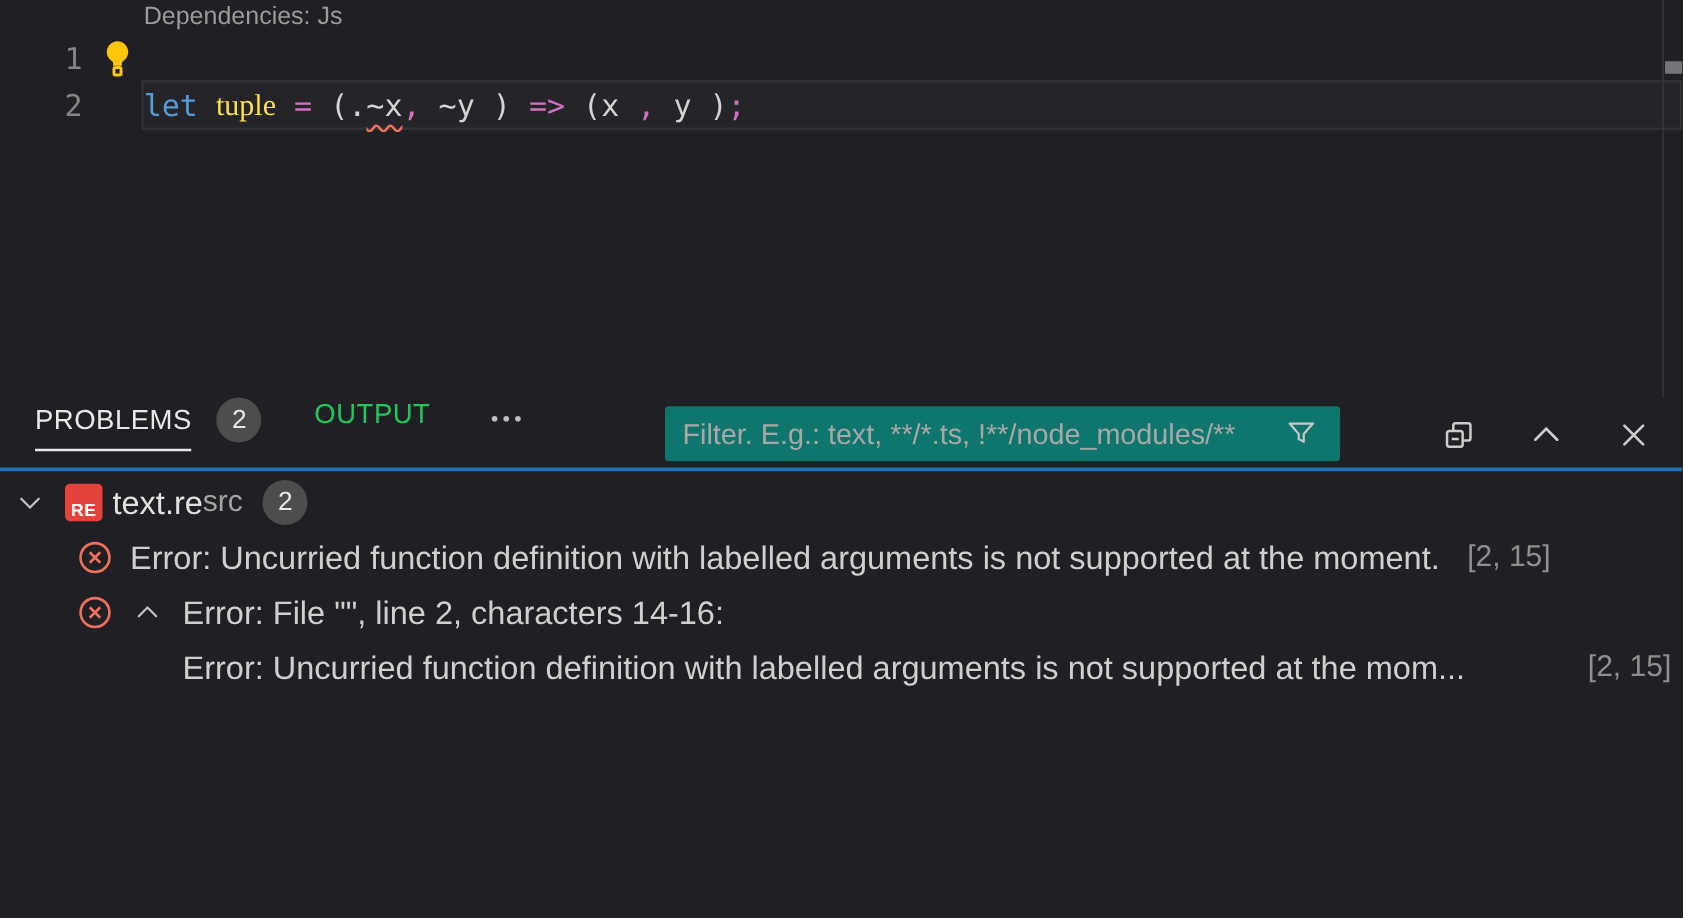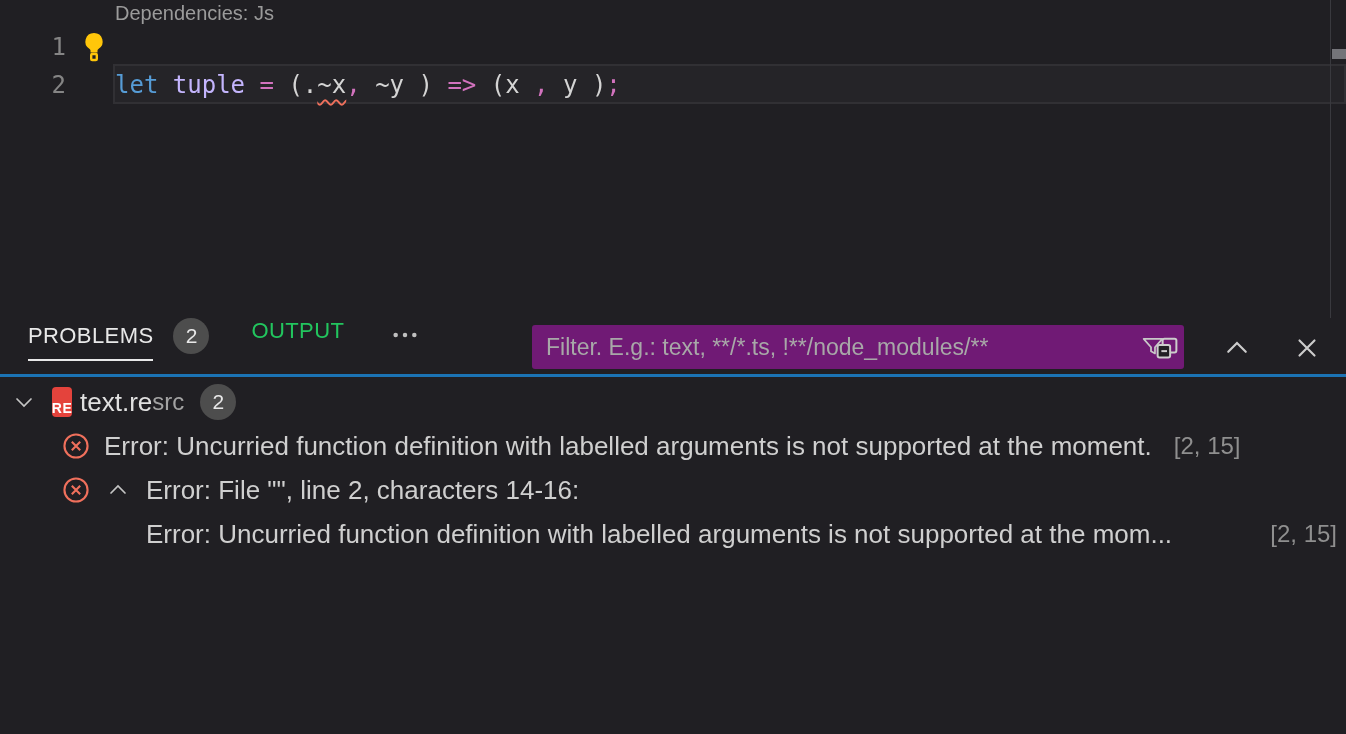--- a/index.html
+++ b/index.html
@@ -61,22 +61,22 @@
   }
   .badge {
     min-width:36px; height:36px; border-radius:18px; background:#4D4D4D; color:#E8E8E8;
     font-size:21px; display:flex; align-items:center; justify-content:center;
     margin-left:20px;
   }
   .tab-output { margin-left:42px; }
   .more-actions { margin-left:44px; display:flex; align-items:center; }
 
   .filter-box {
-    position:absolute; left:532px; top:7px; width:652px; height:44px;
-    background:#701a75; border-radius:3px;
+    position:absolute; left:532px; top:7px; width:540px; height:44px;
+    background:#0f766e; border-radius:3px;
     display:flex; align-items:center; padding:0 14px;
   }
   .filter-box input {
     flex:1; background:transparent; border:none; outline:none;
     font-family:"Liberation Sans", sans-serif; font-size:23px; color:#DADADA;
   }
   .filter-box input::placeholder { color:#A8A8A8; opacity:1; }
   .panel-actions {
     position:absolute; right:22px; top:0; height:59px;
     display:flex; align-items:center; gap:36px;
@@ -89,21 +89,21 @@
     position:absolute; left:0; right:0; height:44px;
     display:flex; align-items:center; font-size:26px; color:#CFCFCF;
     white-space:nowrap;
   }
   .row-file   { top:0px; }
   .row-err1   { top:44px; }
   .row-err2   { top:88px; }
   .row-detail { top:132px; padding-right:9px; }
   .twisty { margin-left:12px; display:flex; }
   .re-icon {
-    margin-left:16px; width:20px; height:30px; border-radius:4px; background:#E4433C;
+    margin-left:16px; width:30px; height:30px; border-radius:4px; background:#E4433C;
     display:flex; align-items:flex-end; justify-content:center; overflow:hidden;
   }
   .re-icon span { color:#FFFFFF; font-size:14px; font-weight:bold; letter-spacing:0.5px; line-height:18px; }
   .file-name { margin-left:8px; color:#E0E0E0; }
   .file-path { font-size:24px; color:#a3a3a3; }
   .file-badge { margin-left:16px; }
   .err-icon { margin-left:62px; display:flex; flex:0 0 auto; }
   .msg { margin-left:14px; overflow:hidden; text-overflow:ellipsis; }
   .msg-indent { margin-left:16px; }
   .pos { margin-left:22px; font-size:24px; color:#8F8F8F; }
@@ -127,21 +127,21 @@
         <rect x="8.2" y="22" width="5.6" height="6" rx="1" fill="none" stroke="#FFC60A" stroke-width="2.4"></rect>
       </svg>
     </div>
   </div>
 
   <div class="eline l2">
     <div class="ln">2</div>
     <div class="code">
       <span style="color: rgb(86, 156, 214);">let</span>
       <span style="color: rgb(212, 212, 212);"> </span>
-      <span style="color: #c4b5fd;">tuple</span>
+      <span style="color: #fde047; font-family: Liberation Serif, serif;">tuple</span>
       <span style="color: rgb(212, 212, 212);"> </span>
       <span style="color: rgb(210, 114, 190);">=</span>
       <span style="color: rgb(212, 212, 212);"> (.</span>
       <span class="squiggle" style="color: rgb(212, 212, 212);">~x</span>
       <span style="color: rgb(210, 114, 190);">,</span>
       <span style="color: rgb(212, 212, 212);"> ~y ) </span>
       <span style="color: rgb(210, 114, 190);">=&gt;</span>
       <span style="color: rgb(212, 212, 212);"> (x </span>
       <span style="color: rgb(210, 114, 190);">,</span>
       <span style="color: rgb(212, 212, 212);"> y )</span>

